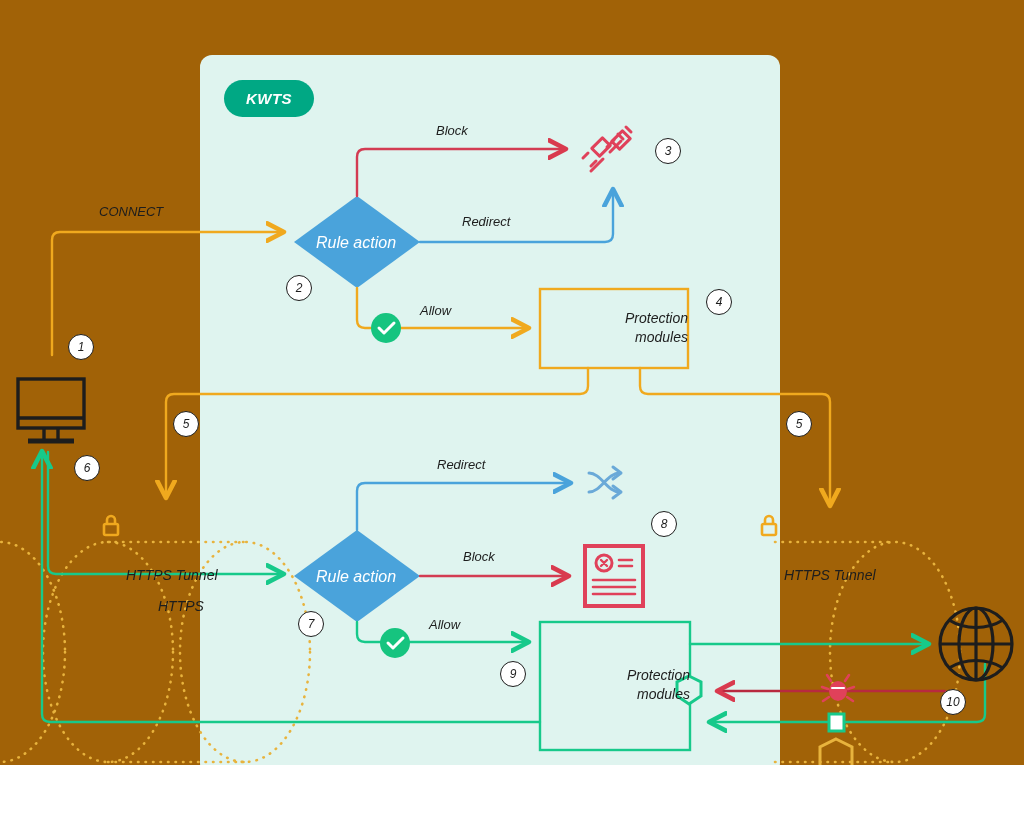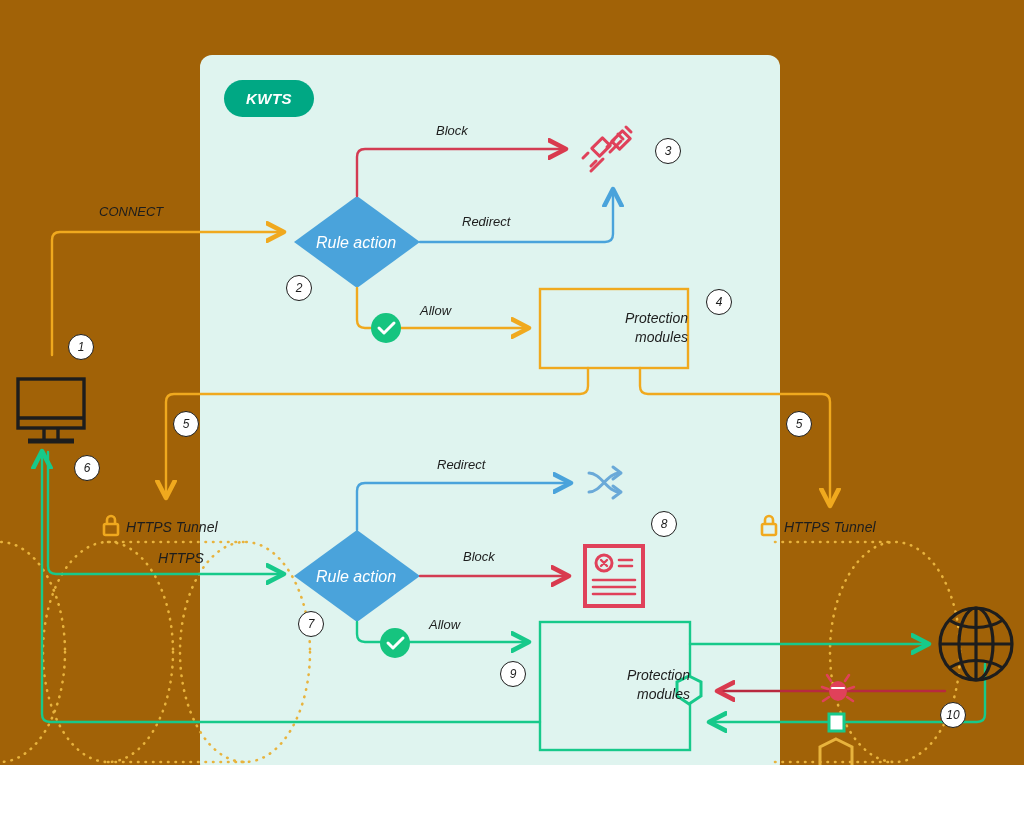--- a/index.html
+++ b/index.html
@@ -7,21 +7,21 @@
   #stage{position:relative;width:1024px;height:765px;overflow:hidden;background:#a16207;font-style:italic;}
   svg#canvas{position:absolute;left:0;top:0;width:1024px;height:840px;}
   .lbl{position:absolute;font-size:13px;color:#1d1d1d;white-space:nowrap;}
   .kwts{position:absolute;left:224px;top:80px;width:90px;height:37px;border-radius:19px;
         background:#00a884;color:#fff;font-size:15px;font-weight:bold;letter-spacing:.5px;
         display:flex;align-items:center;justify-content:center;}
   .diamond-label{position:absolute;color:#ffffff;font-size:16px;white-space:nowrap;}
   .box-label{position:absolute;font-size:14px;color:#1d1d1d;text-align:right;line-height:19px;white-space:nowrap;}
   .numcirc{position:absolute;width:24px;height:24px;border-radius:50%;border:1.3px solid #1d1d1d;
            background:#fff;color:#1d1d1d;font-size:12px;display:flex;align-items:center;justify-content:center;}
-  .tunnel-lbl{position:absolute;font-size:14px;color:#1d1d1d;white-space:nowrap;}
+  .tunnel-lbl{position:absolute;font-size:14px;color:#1d1d1d;white-space:nowrap;margin-top:48px;}
 </style>
 </head>
 <body>
 
 <div id="stage">
 
   <svg id="canvas" xmlns="http://www.w3.org/2000/svg">
     <defs>
       <marker id="ar-orange" markerWidth="9" markerHeight="9" refX="7.2" refY="4.5" orient="auto">
         <path d="M0.6,0.9 L7.6,4.5 L0.6,8.1" fill="none" stroke="#f0a91e" stroke-width="1.9" stroke-linecap="round" stroke-linejoin="round"></path>
@@ -197,16 +197,16 @@
   <div class="numcirc" style="left:68px;top:334px;">1</div>
   <div class="numcirc" style="left:286px;top:275px;">2</div>
   <div class="numcirc" style="left:655px;top:138px;">3</div>
   <div class="numcirc" style="left:706px;top:289px;">4</div>
   <div class="numcirc" style="left:173px;top:411px;">5</div>
   <div class="numcirc" style="left:786px;top:411px;">5</div>
   <div class="numcirc" style="left:74px;top:455px;">6</div>
   <div class="numcirc" style="left:298px;top:611px;">7</div>
   <div class="numcirc" style="left:651px;top:511px;">8</div>
   <div class="numcirc" style="left:500px;top:661px;">9</div>
-  <div class="numcirc" style="left:940px;top:689px;margin-top:13px;">10</div>
+  <div class="numcirc" style="left:940px;top:689px;">10</div>
   <div class="numcirc" style="left:836px;top:784px;">11</div>
 
 </div>
 
 </body></html>

